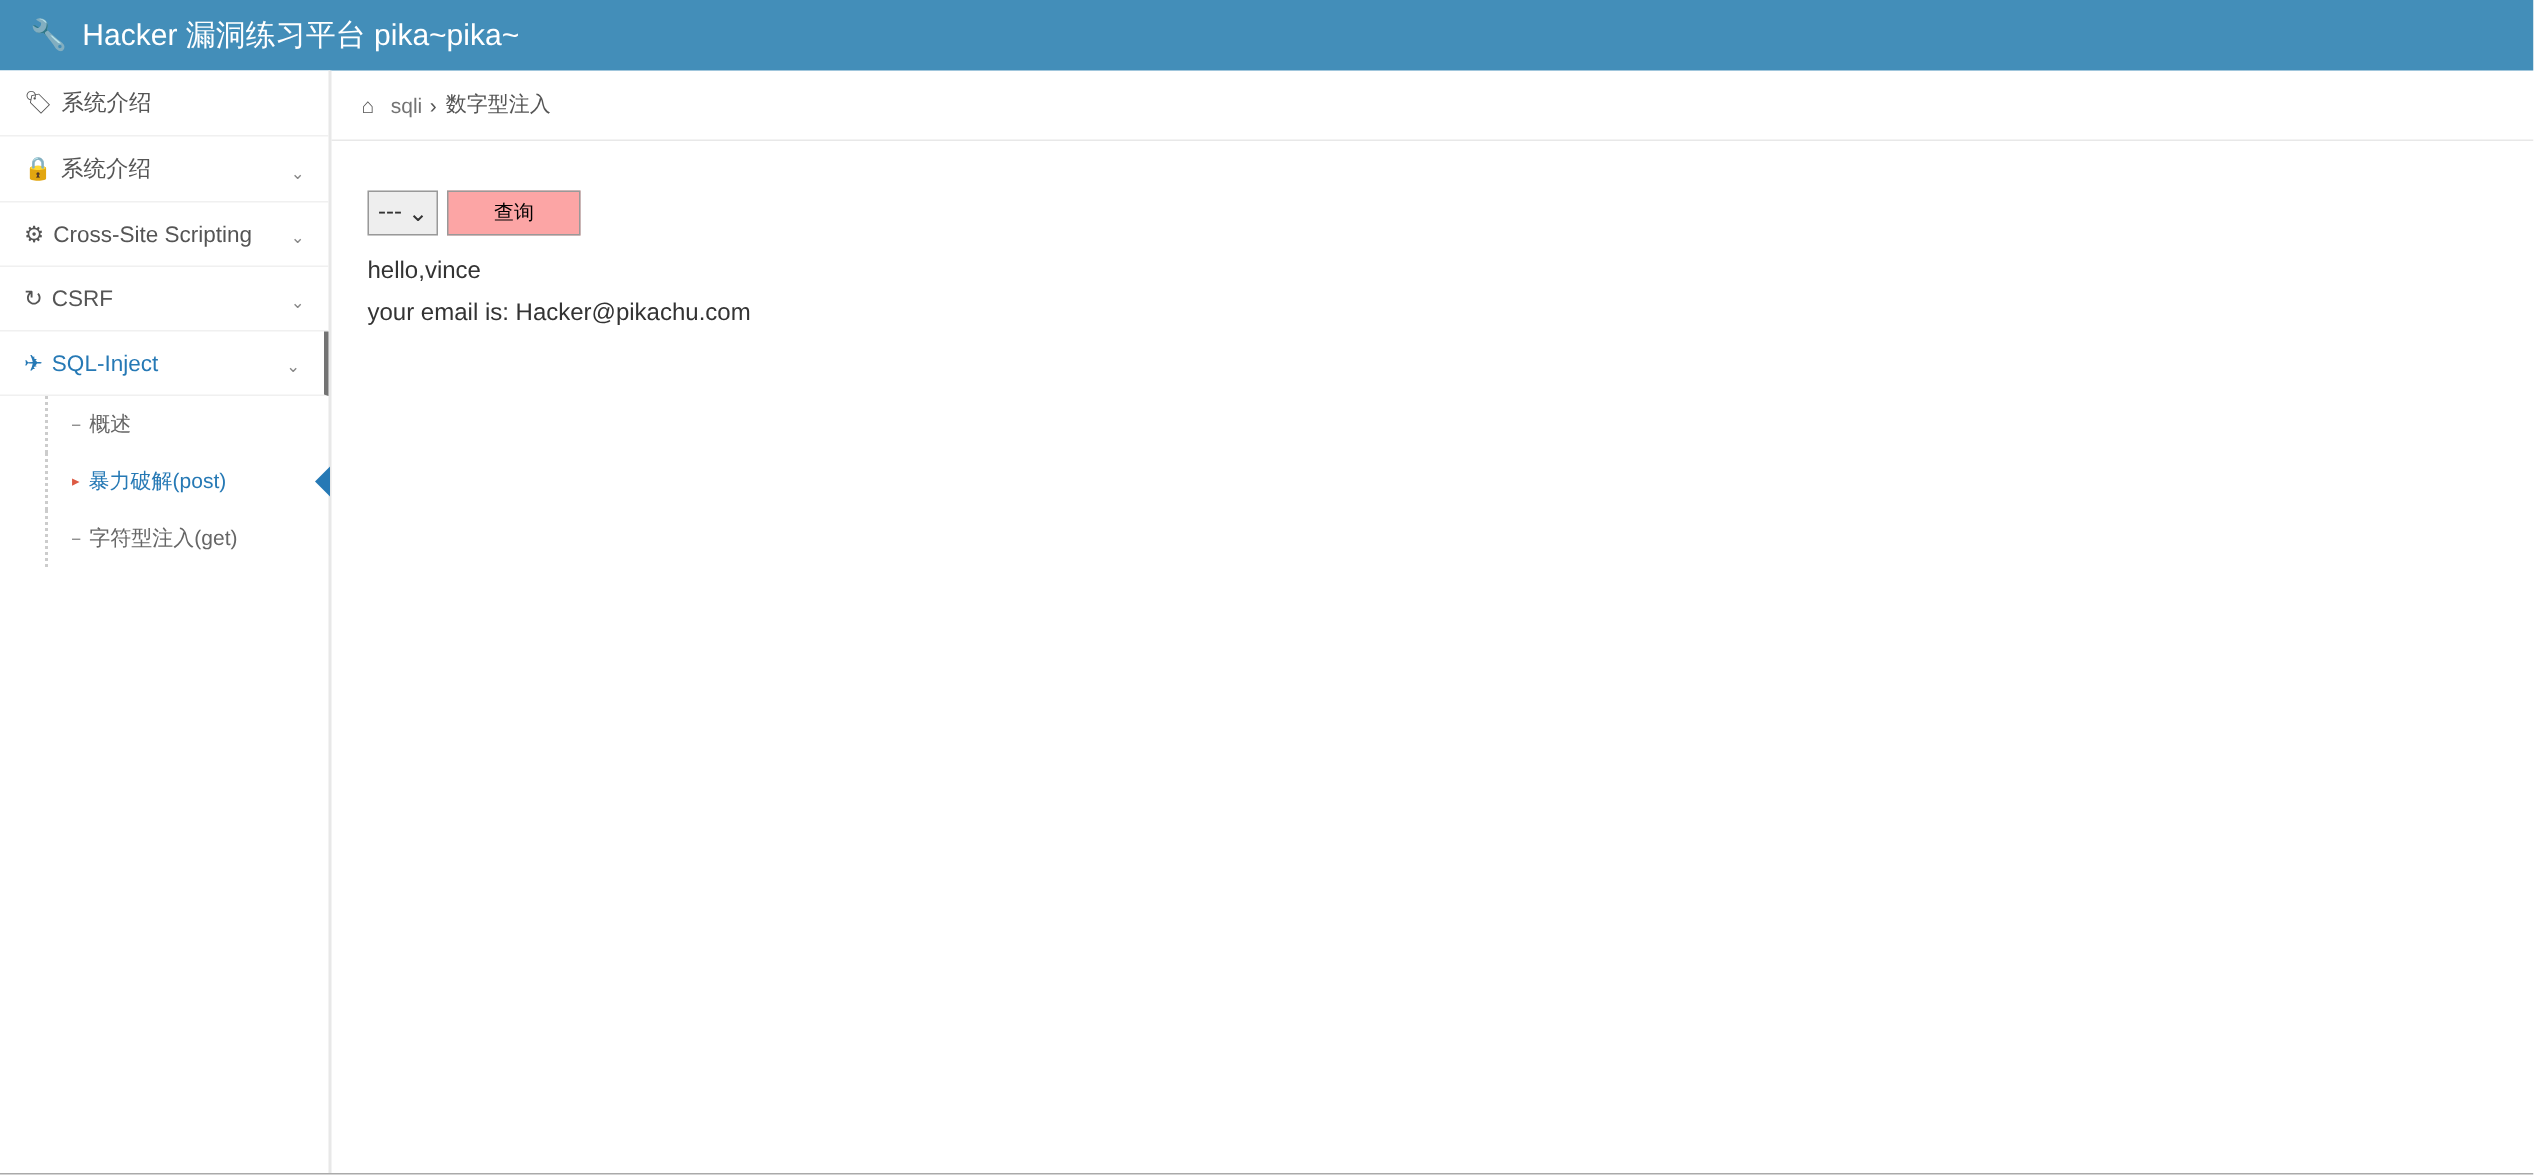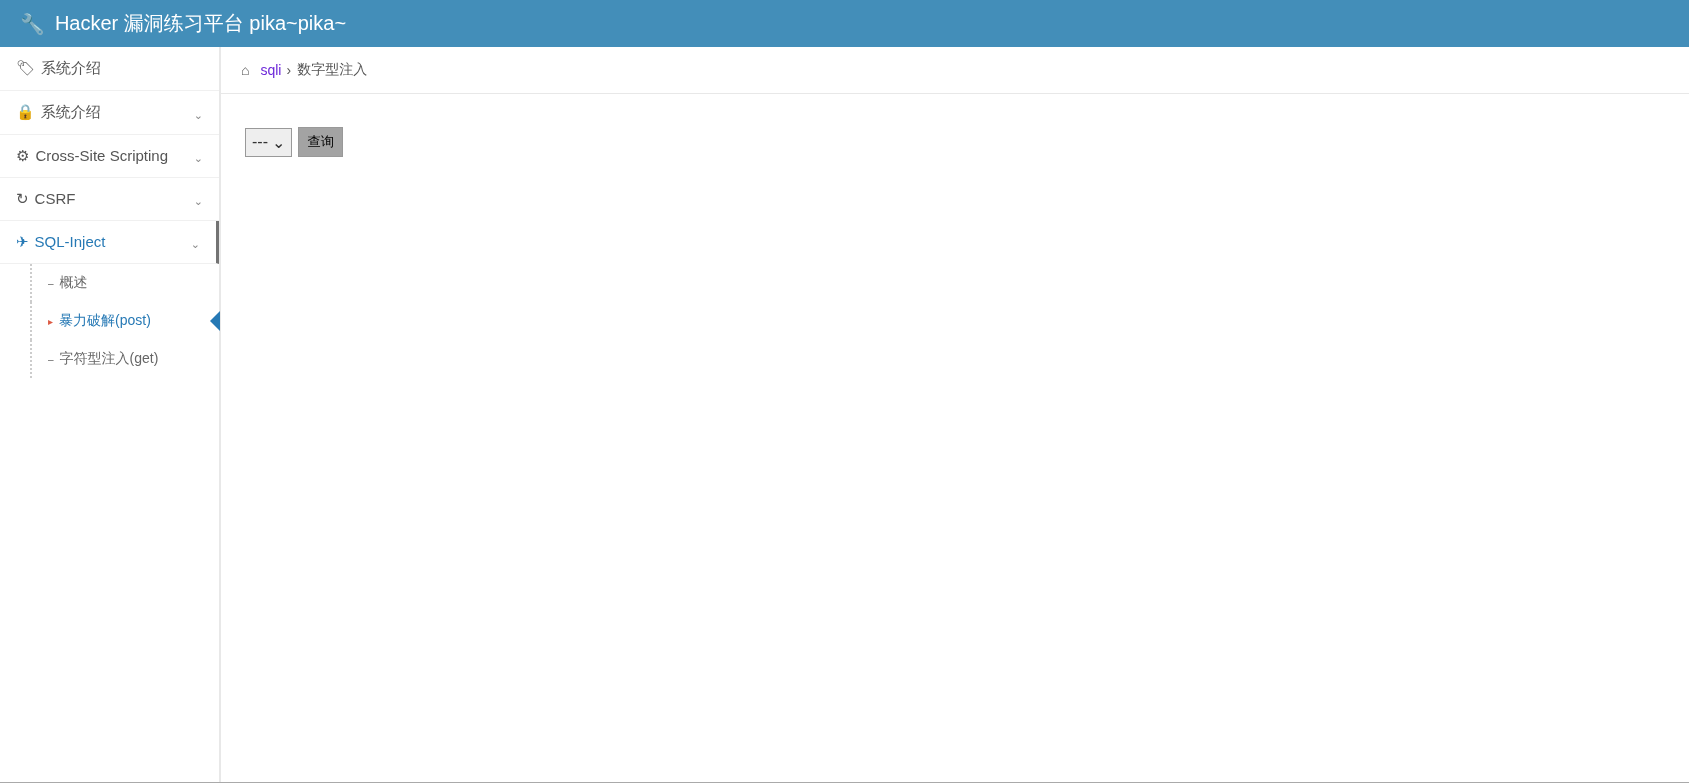--- a/index.html
+++ b/index.html
@@ -12,27 +12,27 @@
 .sidebar-item.active{color:#2679b5;border-right:3px solid #737373}
 .sidebar-item .ico{margin-right:6px}
 .sub-items{padding-left:20px}
 .sub-item{padding:10px 16px;color:#666;cursor:pointer;border-left:2px dotted #ccc;margin-left:10px;font-size:14px;display:flex;align-items:center}
 .sub-item.active{color:#2679b5;position:relative}
 .sub-item.active::after{content:"";position:absolute;right:-1px;top:50%;transform:translateY(-50%);border:10px solid transparent;border-right-color:#2679b5}
 .sub-item .caret{margin-right:6px;font-size:10px}
 .active .caret{color:#dd5a43}
 .main{flex:1;display:flex;flex-direction:column;border-left:1px solid #e8e8e8}
 .breadcrumb{padding:14px 20px;border-bottom:1px solid #e8e8e8;display:flex;align-items:center;color:#555}
-.breadcrumb a{color:#6d28d9;text-decoration:none;margin:0 5px}
+.breadcrumb a{color:#737373;text-decoration:none;margin:0 5px}
 .breadcrumb .home{margin-right:6px}
 .content{padding:18px 24px;color:#333;font-size:16px}
 .content p{margin-bottom:10px}
 .form-row{margin:15px 0;display:flex;align-items:center;gap:6px}
 .dropdown{border:1px solid #999;background:#eee;padding:4px 6px;display:flex;align-items:center}
-.btn{border:1px solid #999;background:#a3a3a3;padding:5px 8px;cursor:pointer}
+.btn{border:1px solid #999;background:#fca5a5;padding:5px 30px;cursor:pointer}
 
 .devtools{height:310px;border-top:1px solid #aaa;display:flex;flex-direction:column;font-size:13px;font-family:"Segoe UI",Arial,sans-serif}
 .chev{font-size:11px;color:#888}
 </style>
 </head>
 <body>
 
 <div class="header-bar">
   <span class="wrench">🔧</span>
   <span>Hacker 漏洞练习平台 pika~pika~</span>
@@ -83,20 +83,22 @@
       <span style="margin-left:6px">数字型注入</span>
     </div>
     <div class="content">
       <div class="form-row">
         <div class="dropdown">
           <span>---</span>
           <span style="margin-left:4px">⌄</span>
         </div>
         <button class="btn">查询</button>
       </div>
+      <p>hello,vince</p>
+      <p>your email is: Hacker@pikachu.com</p>
     </div>
   </div>
 </div>
 
 <div class="devtools">
   
 
   
 
   

